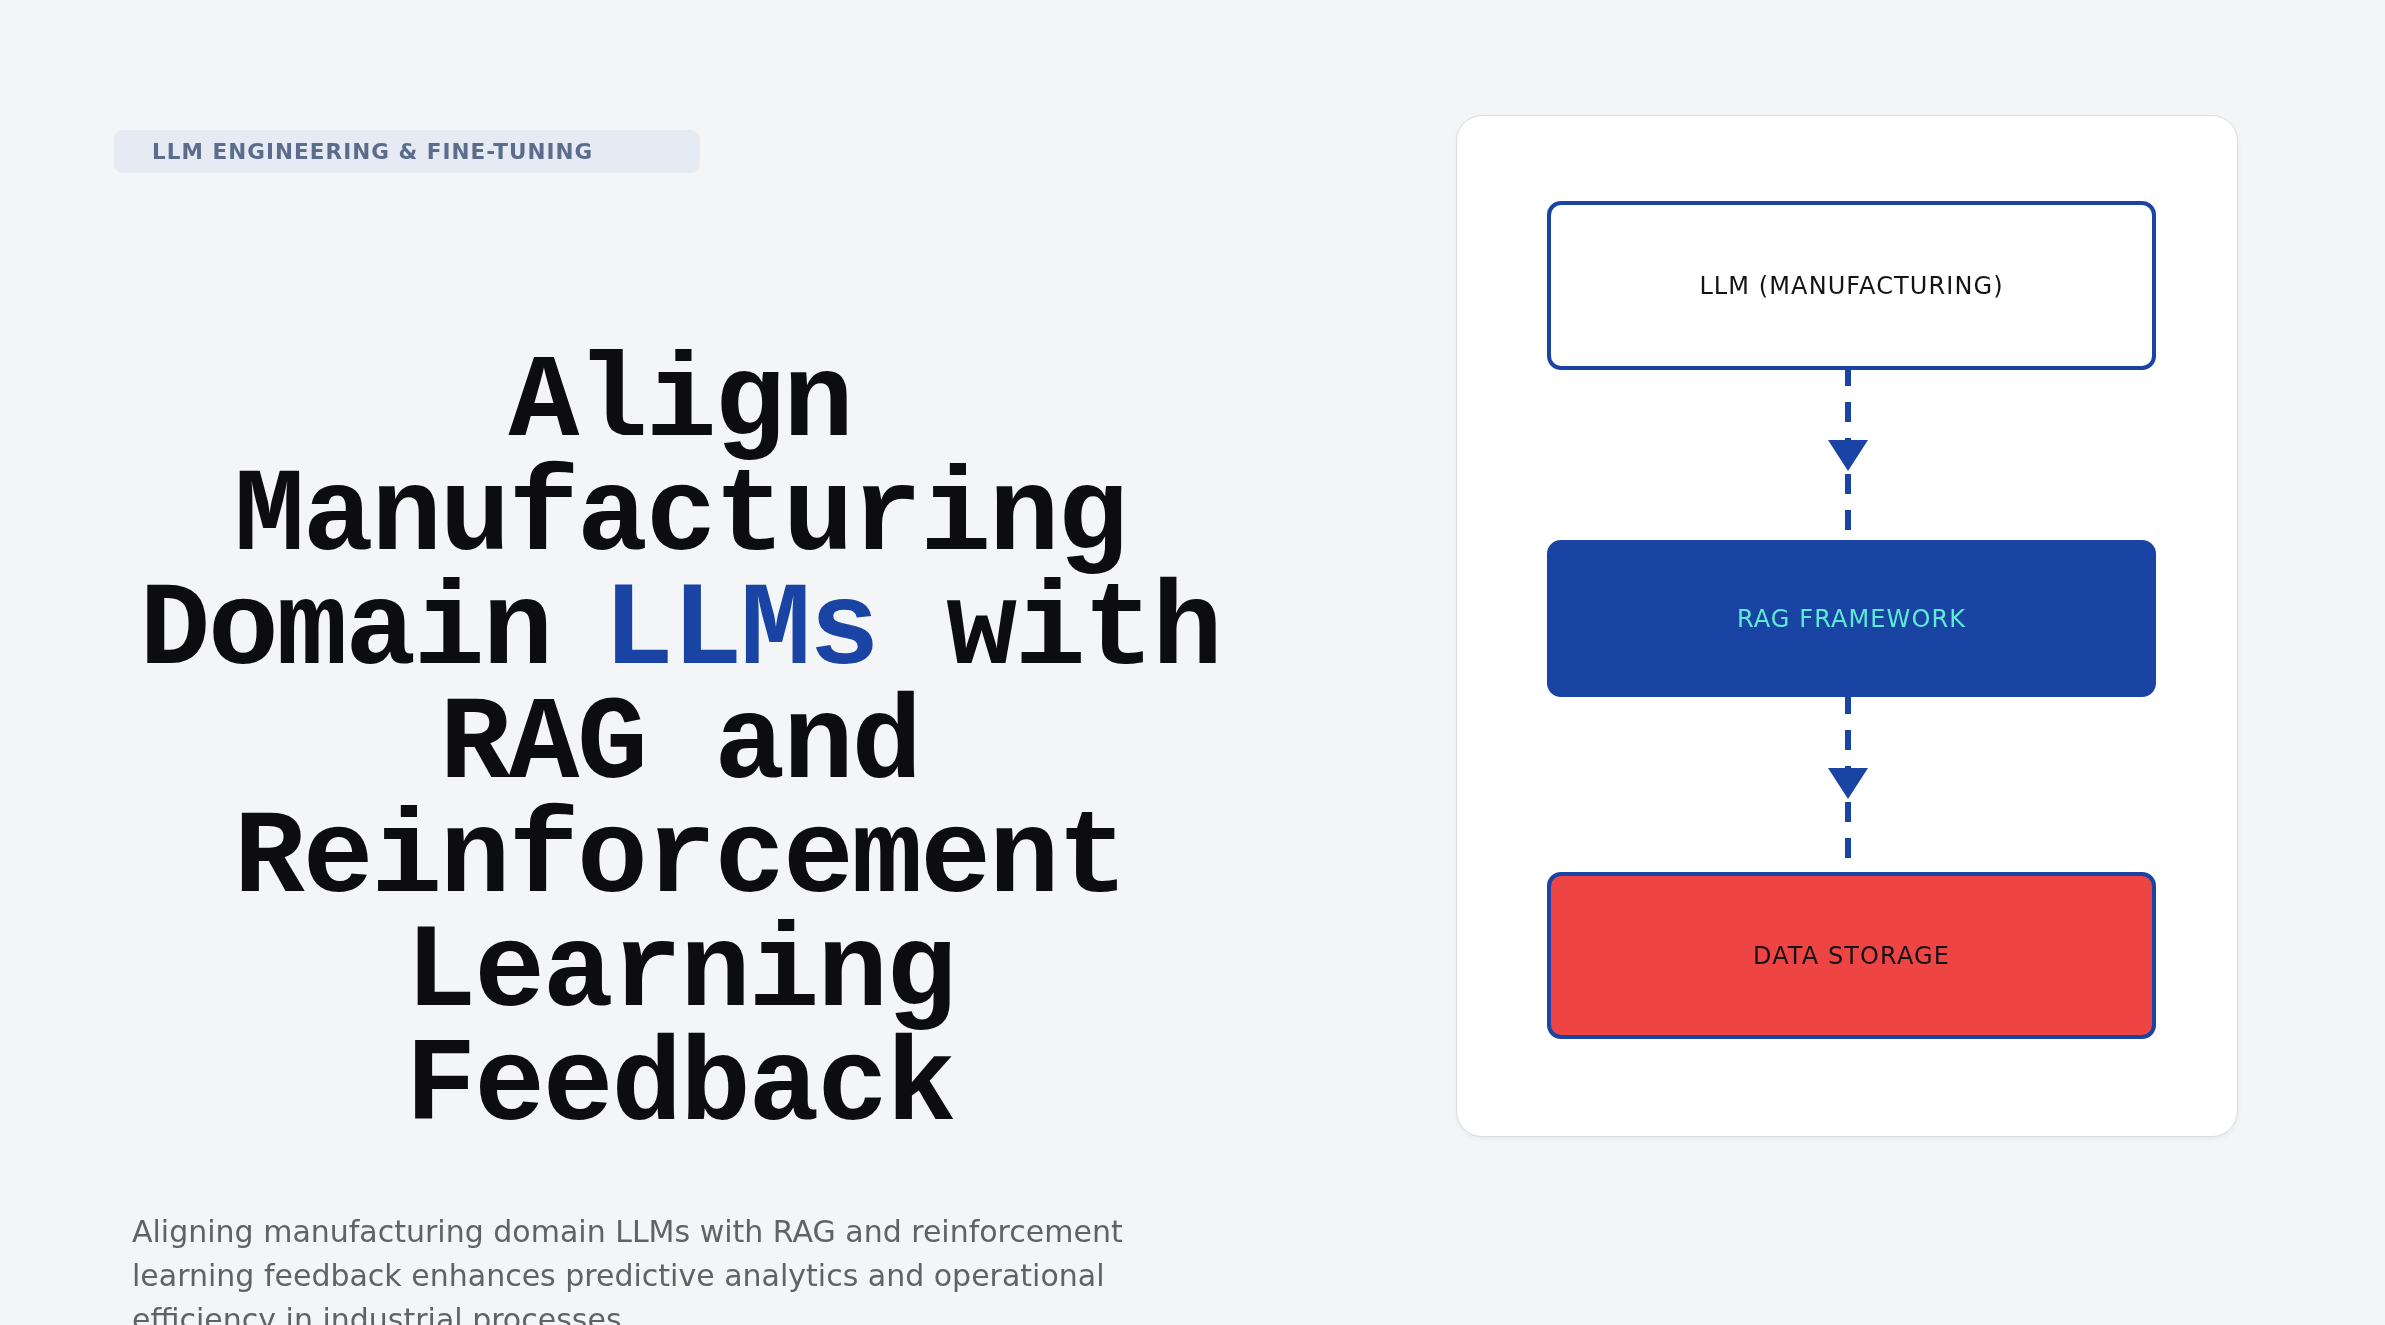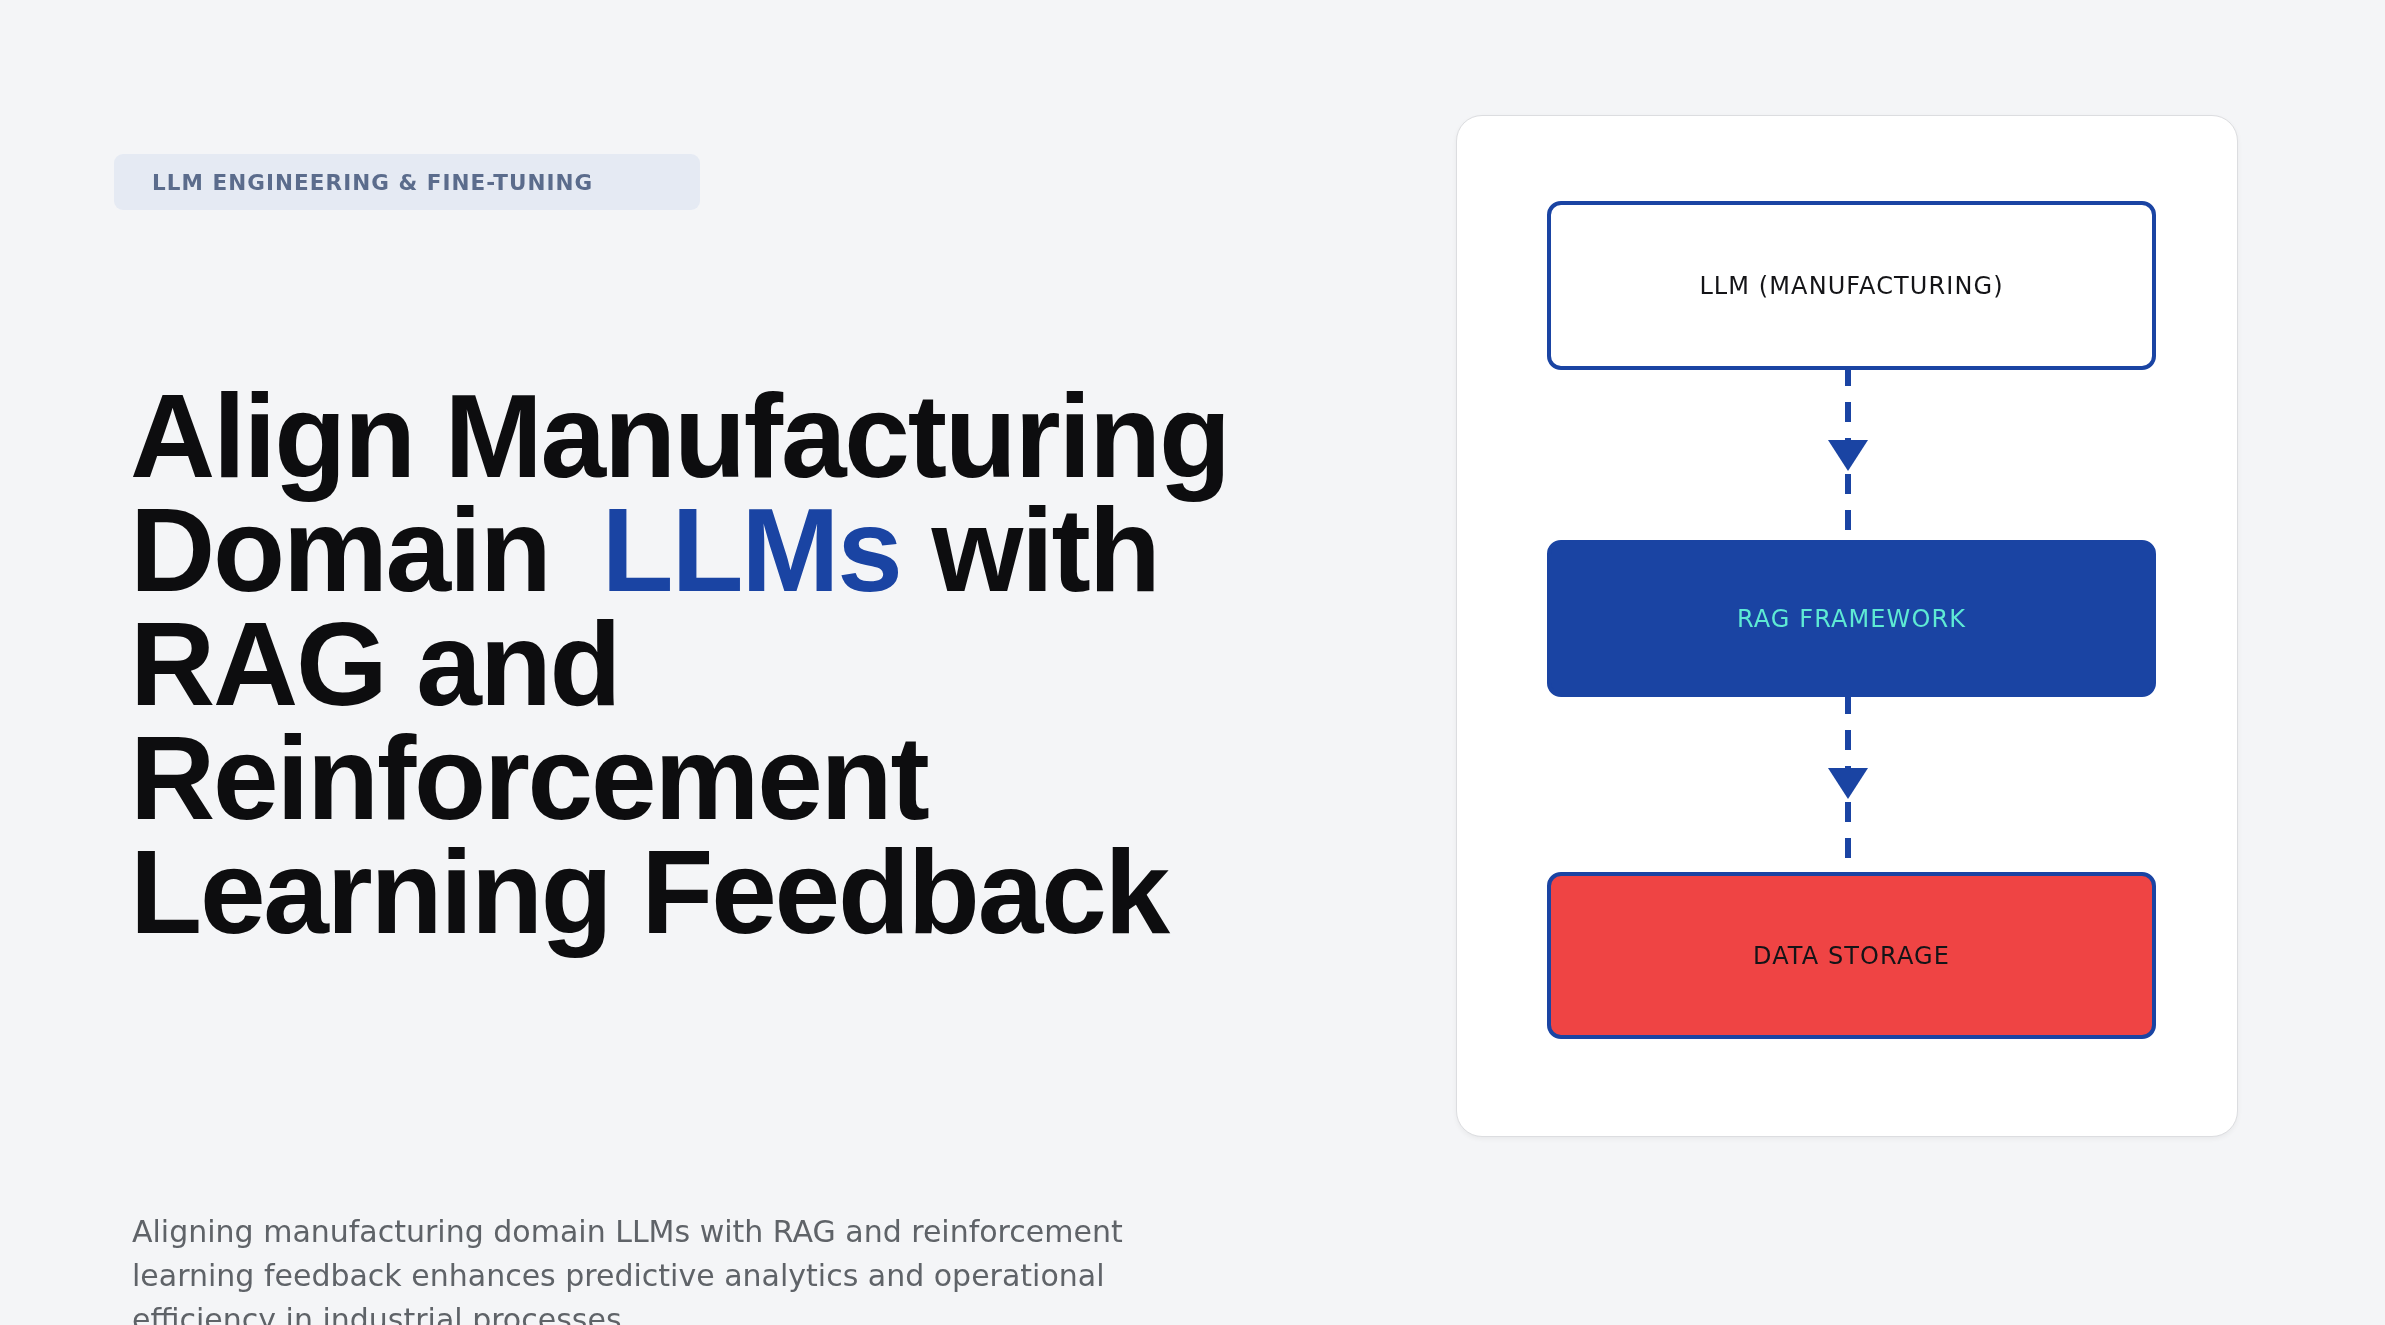--- a/index.html
+++ b/index.html
@@ -22,49 +22,49 @@
     top: 0;
     width: 1400px;
     height: 1325px;
   }
 
   #eyebrow-badge {
     position: absolute;
     left: 114px;
     top: 130px;
     width: 586px;
-    height: 56px;
+    height: 43px;
     background: #e5eaf3;
     border-radius: 9px;
     display: flex;
     align-items: center;
     box-sizing: border-box;
     padding-left: 38px;
-    margin-top: 24px;
   }
   #eyebrow-badge-label {
     font-size: 21.5px;
     font-weight: 700;
     letter-spacing: 1.05px;
     color: #5b6c8c;
     white-space: nowrap;
     font-family: "DejaVu Sans", "Liberation Sans", sans-serif;
   }
 
   #headline {
     position: absolute;
     left: 130px;
-    top: 300px;
+    top: 268px;
     width: 1100px;
     font-size: 118px;
     line-height: 114px;
     font-weight: 800;
     color: #0d0d0f;
     letter-spacing: -2.2px;
-    font-family: Liberation Sans, sans-serif;
+    font-family: Liberation Mono, monospace;
+    text-align: center;
   }
   #headline .hl-accent {
     color: #1a44a3;
   }
   #headline .hl-gap {
     display: inline-block;
     width: 52px;
   }
 
   #body-paragraph {

